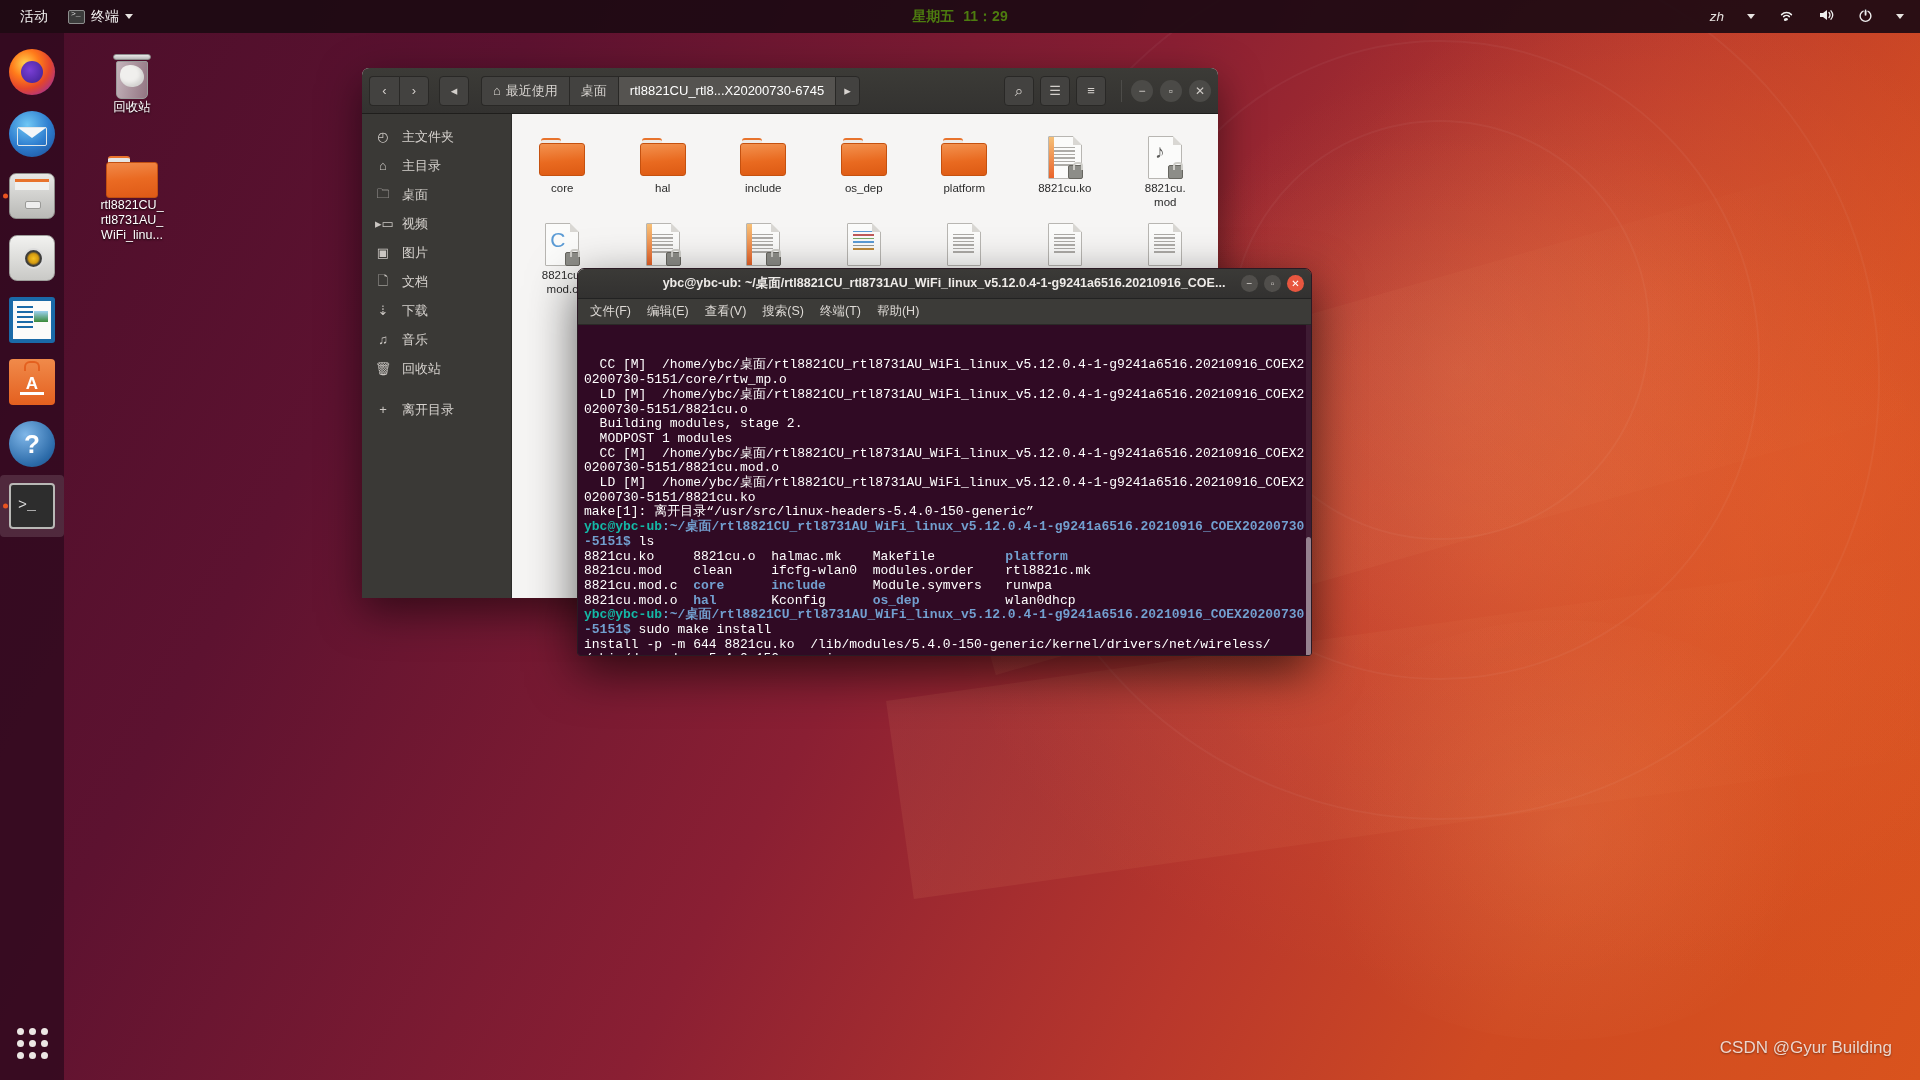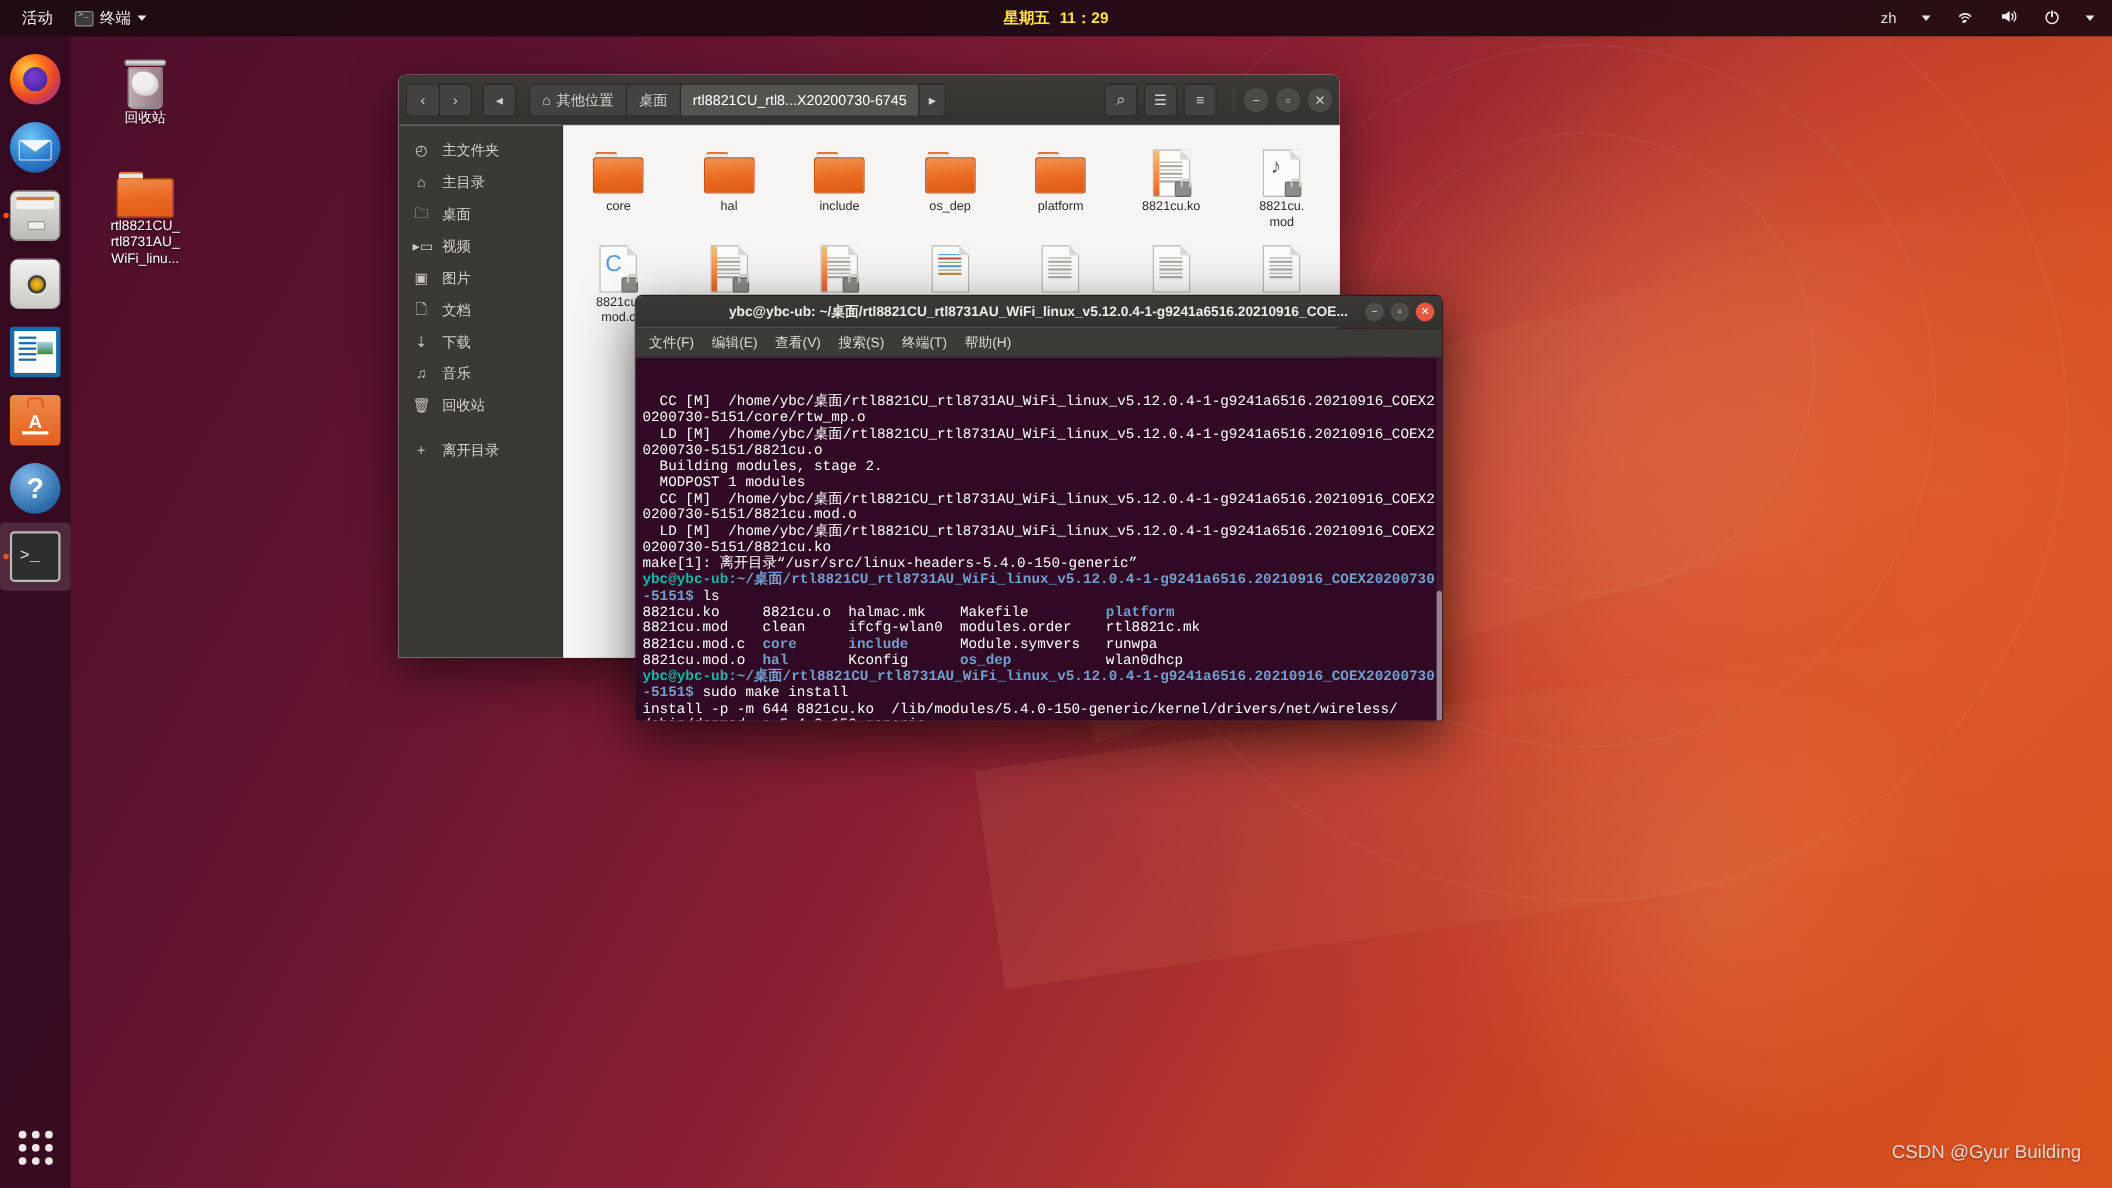--- a/index.html
+++ b/index.html
@@ -53,23 +53,23 @@
     content: ">_"; position: absolute; left: 2px; top: -2px;
     font-size: 8px; color: #ddd; font-family: "Liberation Mono", monospace;
   }
   .caret-dn {
     width: 0; height: 0; border-left: 4px solid transparent;
     border-right: 4px solid transparent; border-top: 5px solid #e8e4e1;
   }
   #clock {
     position: absolute; left: 50%; transform: translateX(-50%);
     display: flex; align-items: center; gap: 9px;
-    font-size: 14px; font-weight: bold; color: #fde047;
-  }
-  #tray { margin-left: auto; display: flex; align-items: center; gap: 23px; padding-right: 6px; }
+    font-size: 14px; font-weight: bold; color: #4d7c0f;
+  }
+  #tray { margin-left: auto; display: flex; align-items: center; gap: 23px; padding-right: 6px; font-style: italic; }
   #tray .lang { font-size: 13.5px; color: #e6e2df; }
 
   
   #dock {
     position: absolute; left: 0; top: 33px; bottom: 0; width: 64px;
     background: rgba(48,10,30,0.82);
     z-index: 400; display: flex; flex-direction: column; align-items: center;
     padding-top: 8px;
   }
   .dock-item {
@@ -424,21 +424,21 @@
 <div id="files">
   <div id="files-header">
     <div class="navgrp">
       <div class="hbtn">‹</div>
       <div class="hbtn">›</div>
     </div>
     <div class="hbtn" style="margin-left:4px;">◂</div>
     <div class="crumbs">
       <div class="crumb">
         <span>⌂</span>
-        <span>其他位置</span>
+        <span>最近使用</span>
       </div>
       <div class="crumb">桌面</div>
       <div class="crumb current">rtl8821CU_rtl8...X20200730-6745</div>
       <div class="crumb arrow">▸</div>
     </div>
     <div class="hdr-right">
       <div class="hbtn" style="font-size:15px;">⌕</div>
       <div class="hbtn">☰</div>
       <div class="hbtn">≡</div>
       <div class="wbtns">

